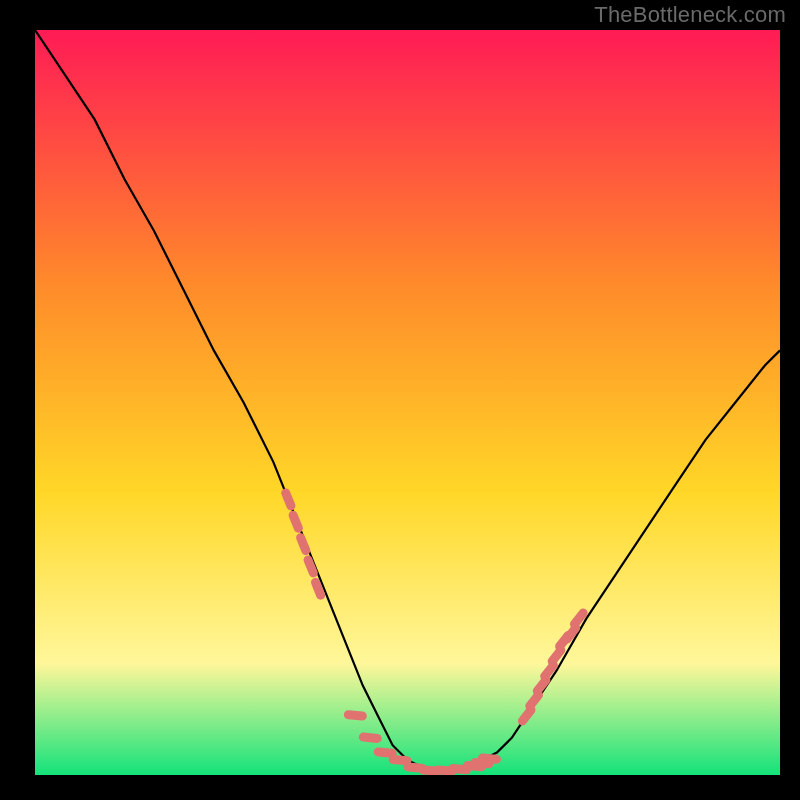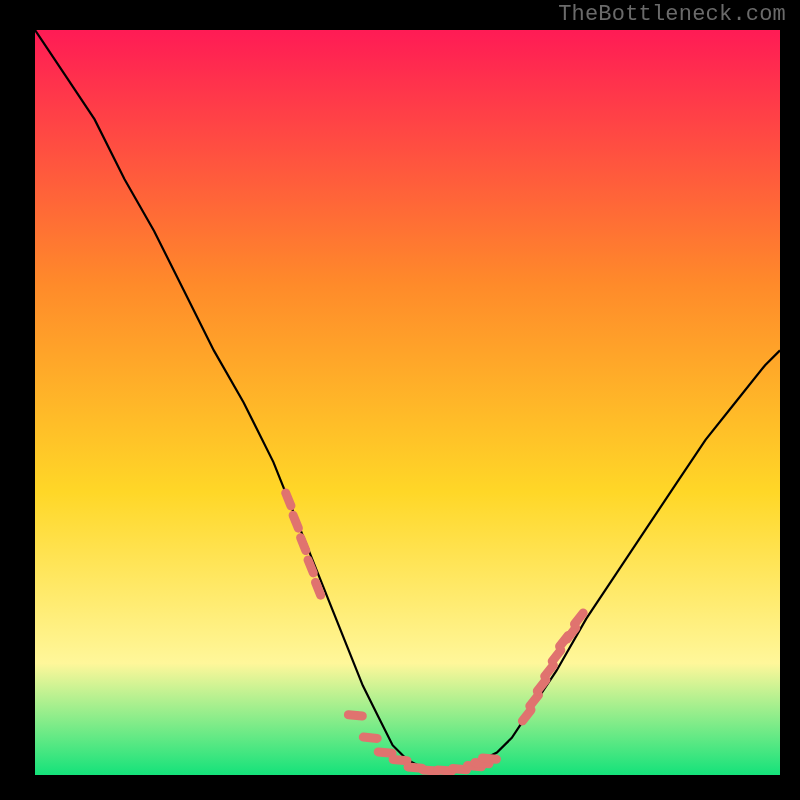--- a/index.html
+++ b/index.html
@@ -8,21 +8,20 @@
     width: 800px;
     height: 800px;
     background: #000000;
     overflow: hidden;
     font-family: Arial, Helvetica, sans-serif;
   }
   .stage {
     position: relative;
     width: 800px;
     height: 800px;
-    font-family: Liberation Mono, monospace;
   }
   .watermark {
     position: absolute;
     top: 2px;
     right: 14px;
     color: #6a6a6a;
     font-size: 22px;
     letter-spacing: 0.2px;
     z-index: 5;
     user-select: none;

